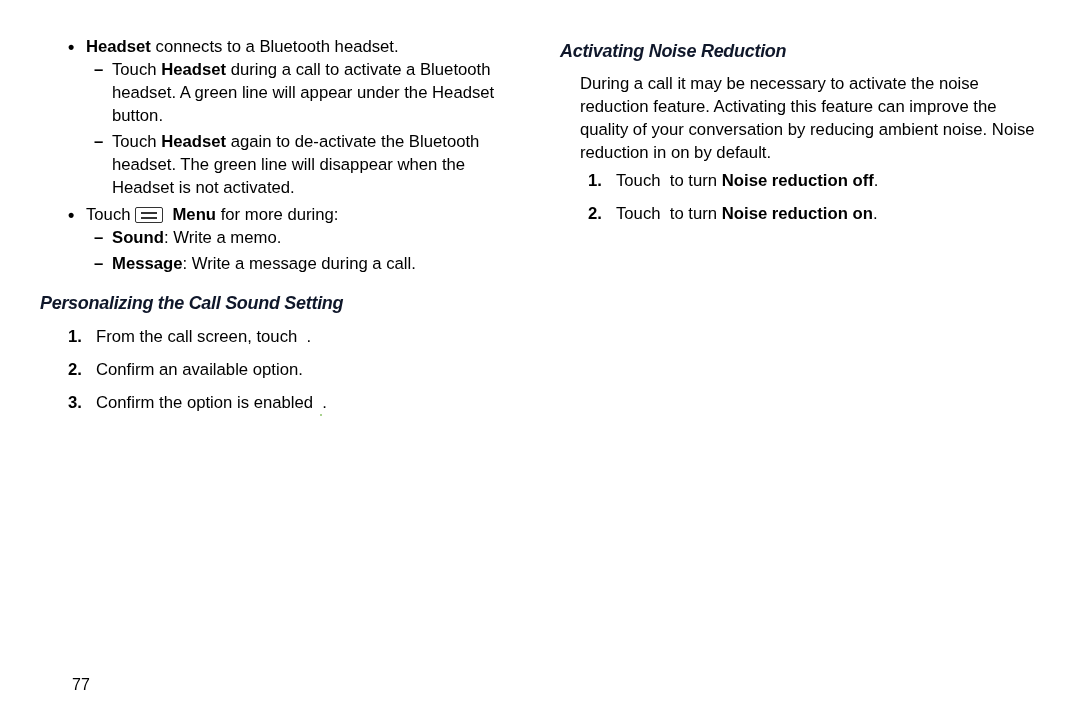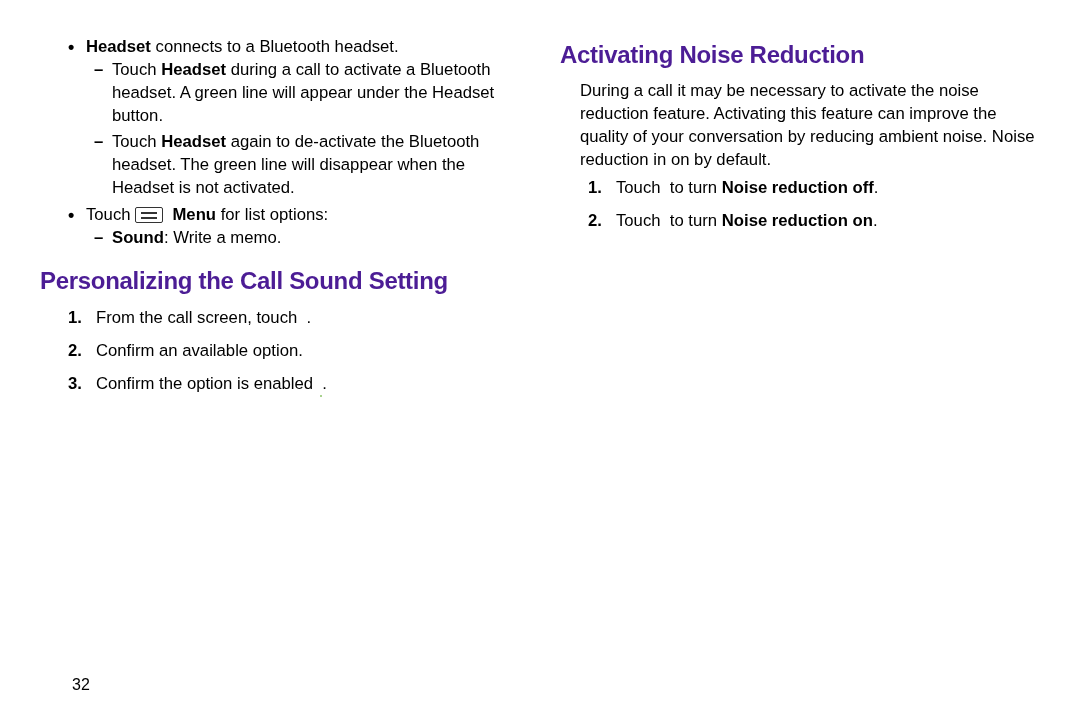--- a/index.html
+++ b/index.html
@@ -20,23 +20,24 @@
     }
     .col {
       width: 50%;
       padding-right: 20px;
     }
     .col + .col {
       padding-left: 20px;
       padding-right: 0;
     }
     h2.sec {
-      color: #4c1d95;
+      color: #0f172a;
+      font-style: italic;
       font-weight: 700;
-      font-size: 24px;
+      font-size: 18px;
       letter-spacing: -0.3px;
       margin-top: 18px;
       margin-bottom: 10px;
     }
     .right h2.sec {
       margin-top: 6px;
     }
     .para {
       margin-left: 20px;
       line-height: 1.38;
@@ -185,23 +186,24 @@
           <span>Touch </span><span class="bold">Headset</span><span> during a call to activate a Bluetooth headset. A green line will appear under the Headset button.</span>
         </li>
         <li>
           <span>Touch </span><span class="bold">Headset</span><span> again to de-activate the Bluetooth headset. The green line will disappear when the Headset is not activated.</span>
         </li>
       </ul>
     </li>
 
     <li>
       <span>Touch </span><span class="ic ic-menu"></span>
-      <span>&nbsp;</span><span class="bold">Menu</span><span> for list options:</span>
+      <span>&nbsp;</span><span class="bold">Menu</span><span> for more during:</span>
       <ul class="b2">
         <li><span class="bold">Sound</span><span>: Write a memo.</span></li>
+        <li><span class="bold">Message</span><span>: Write a message during a call.</span></li>
       </ul>
     </li>
   </ul>
 
   <h2 class="sec">Personalizing the Call Sound Setting</h2>
 
   <ol class="numlist">
     <li>
       <span>From the call screen, touch </span><span class="ic"><span class="ic-circ"></span></span><span> .</span>
     </li>
@@ -224,13 +226,13 @@
     <li>
       <span>Touch </span><span class="ic"><span class="ic-square ic-noise-off"></span></span><span> to turn </span><span class="bold">Noise reduction off</span><span>.</span>
     </li>
     <li>
       <span>Touch </span><span class="ic"><span class="ic-square ic-noise-on"></span></span><span> to turn </span><span class="bold">Noise reduction on</span><span>.</span>
     </li>
   </ol>
 
 </div>
 
-<div class="page-num">32</div>
+<div class="page-num">77</div>
 
 </body></html>

